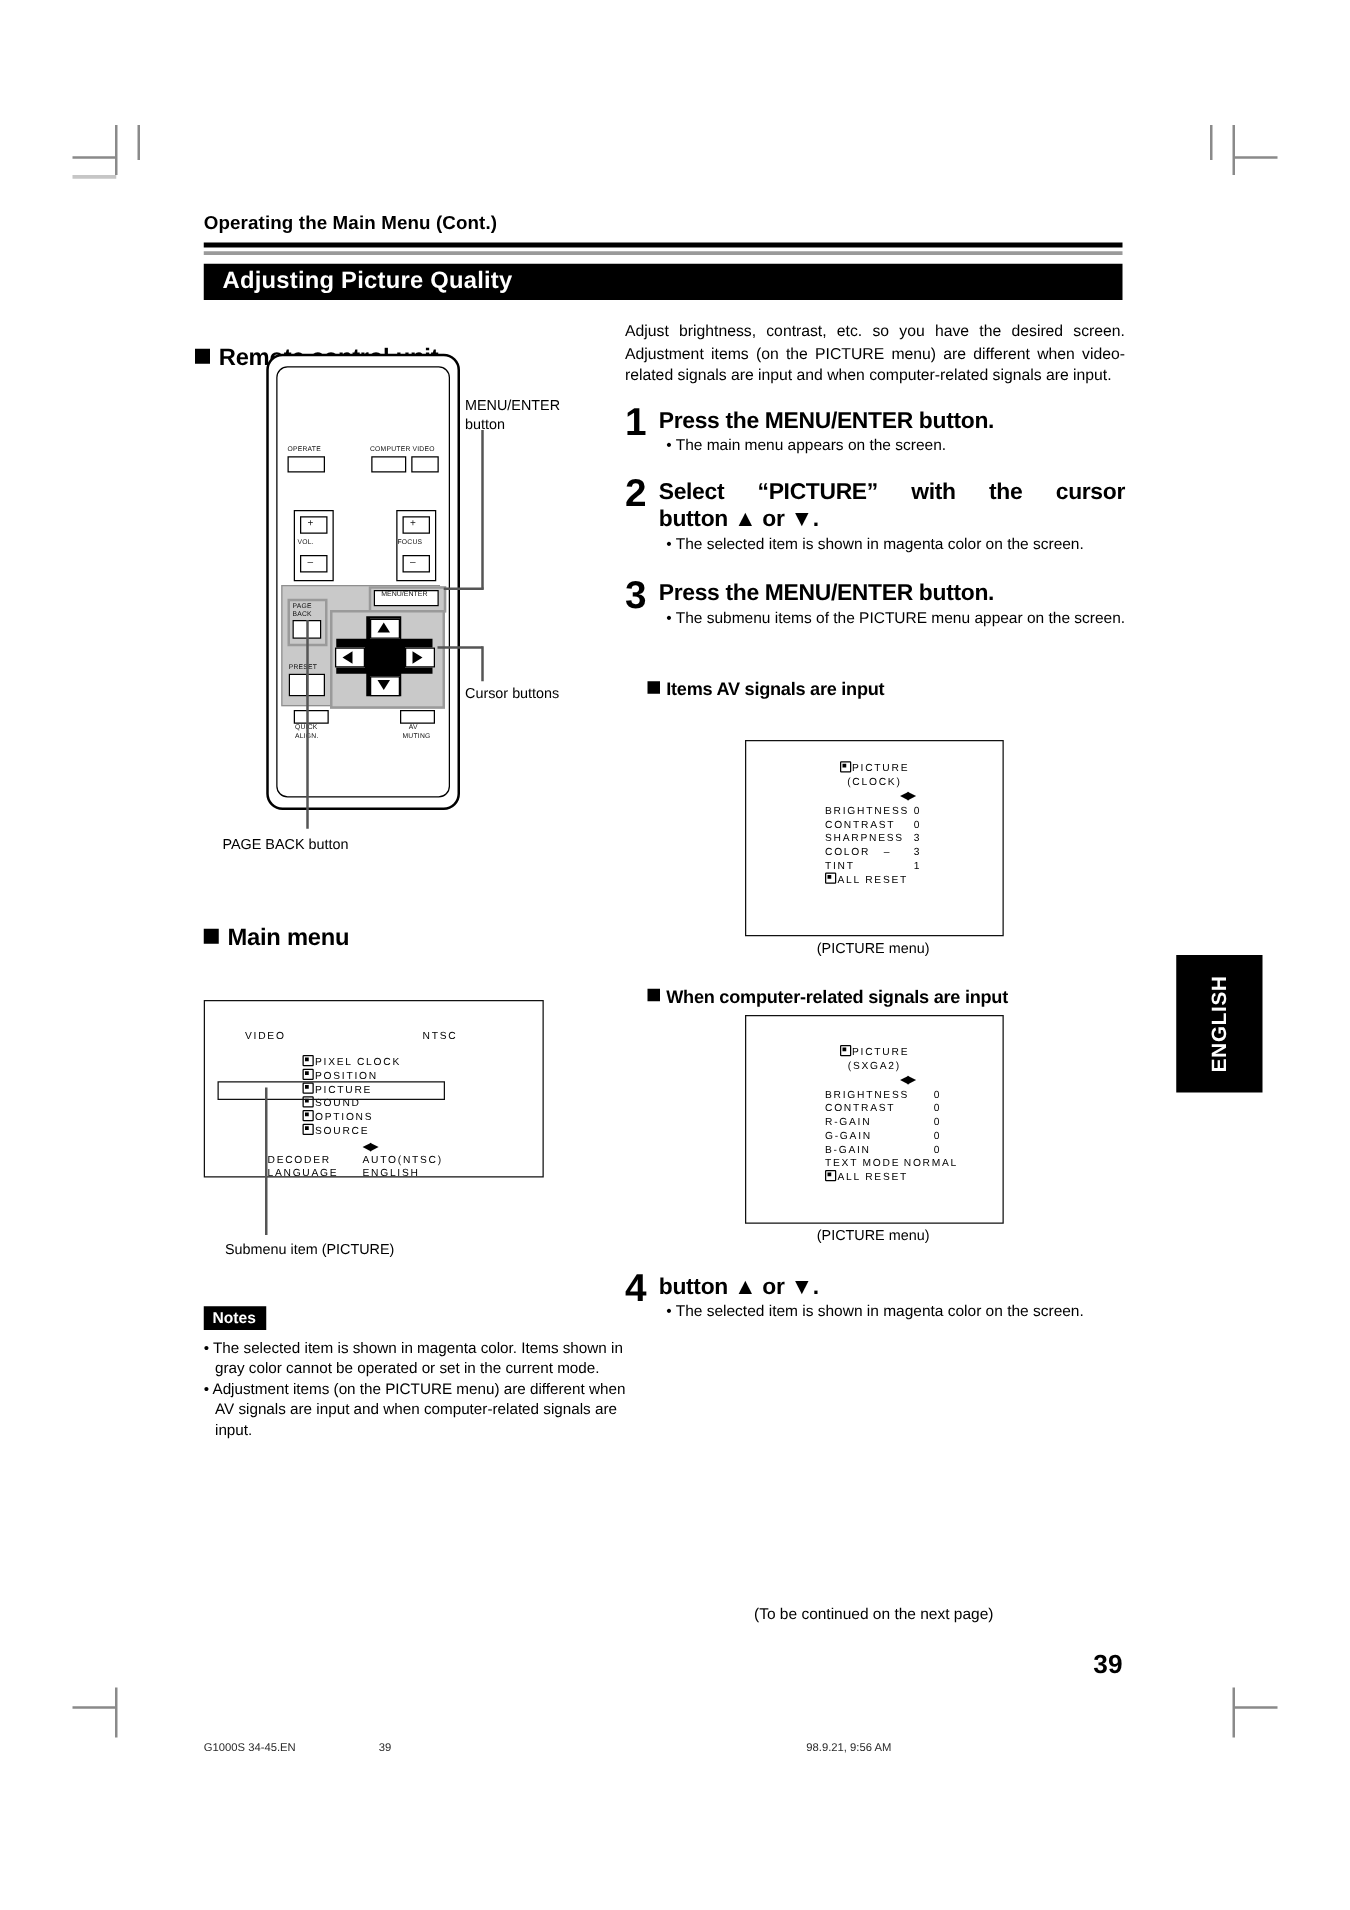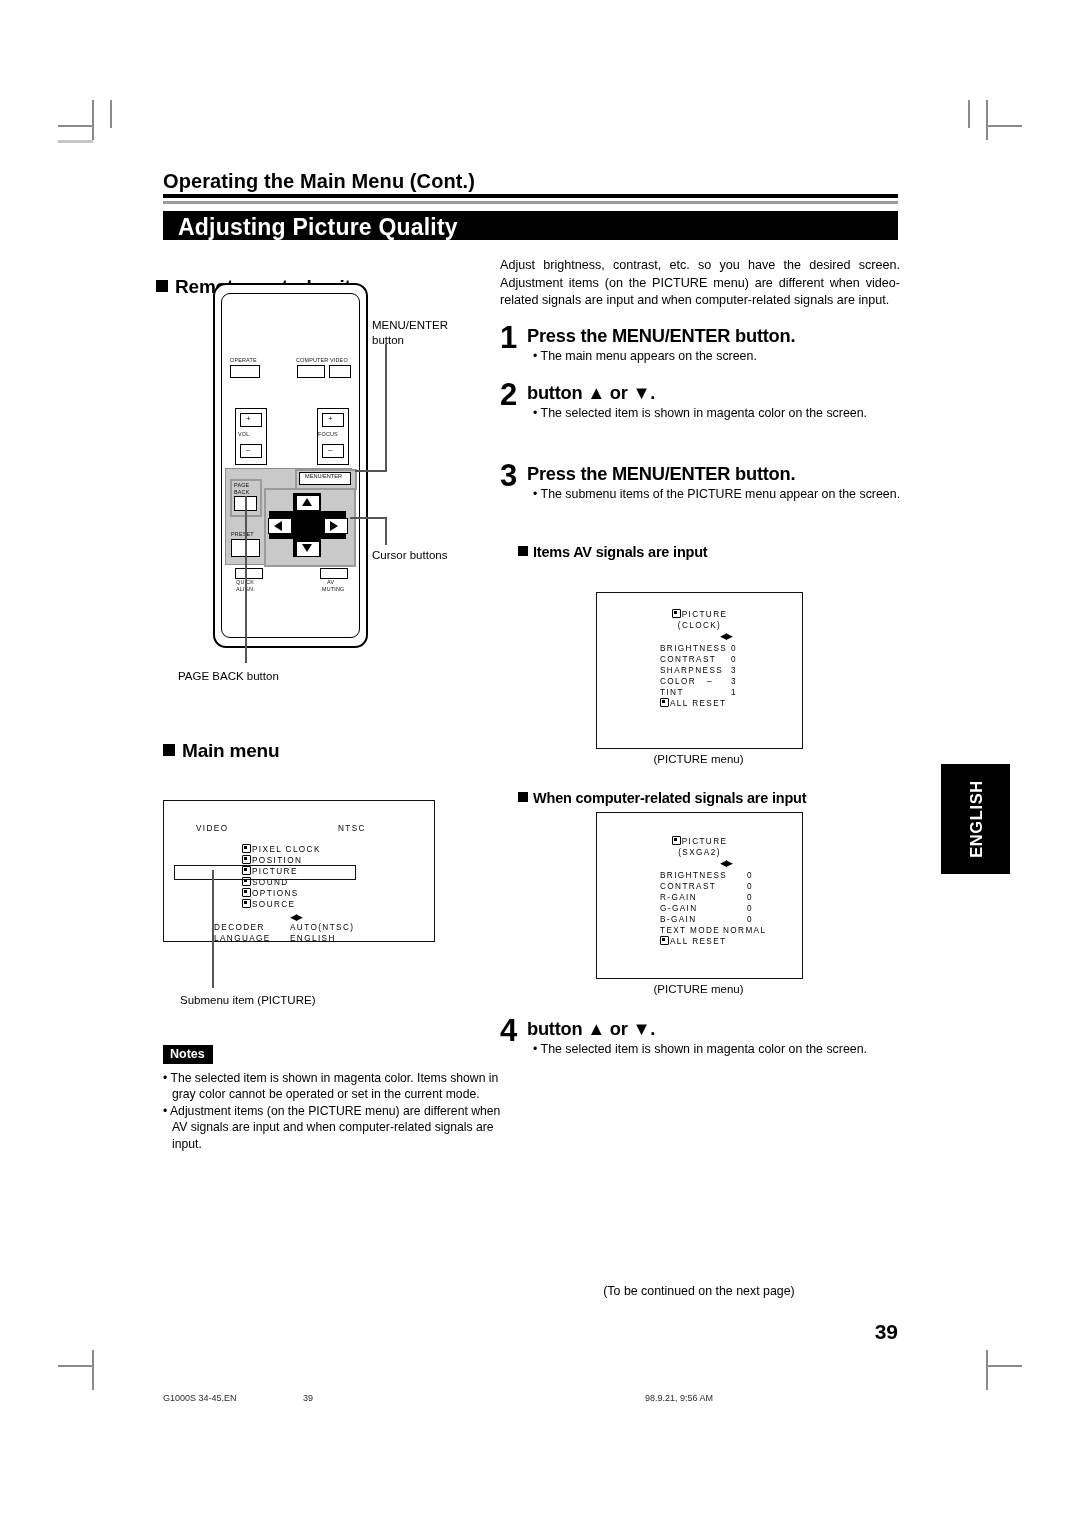--- a/index.html
+++ b/index.html
@@ -6,25 +6,25 @@
   body{width:1080px;height:1528px;position:relative;
        font-family:"Liberation Sans", sans-serif;color:#000;
        -webkit-font-smoothing:antialiased;}
   .abs{position:absolute;}
 
   
   .crop{position:absolute;background:#8a8a8a;}
 
   
   #running-head{left:163px;top:170px;width:735px;
-      font-size:20px;font-weight:bold;letter-spacing:.1px;}
+      font-size:15px;font-weight:bold;letter-spacing:.1px;}
   #rule-thick{left:163px;top:194px;width:735px;height:4px;background:#000;}
   #rule-thin{left:163px;top:201px;width:735px;height:3px;background:#9a9a9a;}
   #section-bar{left:163px;top:211px;width:735px;height:29px;background:#000;}
-  #section-title{left:178px;top:214px;font-size:23px;font-weight:bold;color:#fff;
+  #section-title{left:178px;top:214px;font-size:19px;font-weight:bold;color:#fff;
       letter-spacing:.2px;}
 
   
   .sqhead{font-size:19px;font-weight:bold;letter-spacing:-.2px;}
   .sqhead .sq{display:inline-block;width:12px;height:12px;background:#000;
       margin-right:7px;vertical-align:1px;}
   .sqhead.small{font-size:14.5px;}
   .sqhead.small .sq{width:10px;height:10px;margin-right:5px;}
 
   
@@ -243,20 +243,21 @@
 <div class="abs body-text" style="left:500px;top:257px;width:400px;">Adjust brightness, contrast, etc. so you have the desired screen. Adjustment items (on the PICTURE menu) are different when video-related signals are input and when computer-related signals are input.</div>
 
 <div class="step" style="left:500px;top:325px;width:400px;">
   <div class="num">1</div>
   <div class="head">Press the MENU/ENTER button.</div>
   <div class="sub">• <span>The main menu appears on the screen.</span></div>
 </div>
 
 <div class="step" style="left:500px;top:382px;width:400px;">
   <div class="num">2</div>
+  <div class="head just">Select “PICTURE” with the cursor</div>
   <div class="head">button ▲ or ▼.</div>
   <div class="sub">• <span>The selected item is shown in magenta color on the screen.</span></div>
 </div>
 
 <div class="step" style="left:500px;top:463px;width:400px;">
   <div class="num">3</div>
   <div class="head">Press the MENU/ENTER button.</div>
   <div class="sub" style="text-align:justify;width:372px;">• <span>The submenu items of the PICTURE menu appear on the screen.</span></div>
 </div>
 

